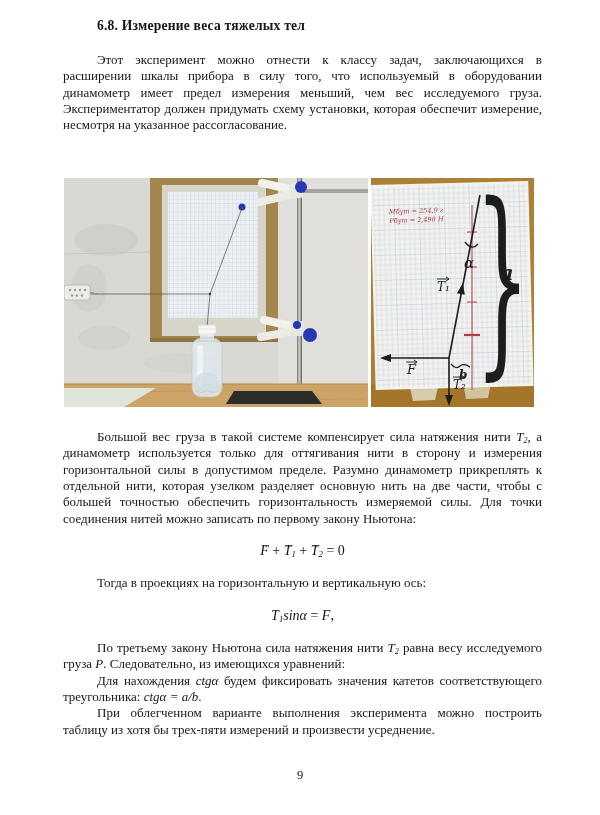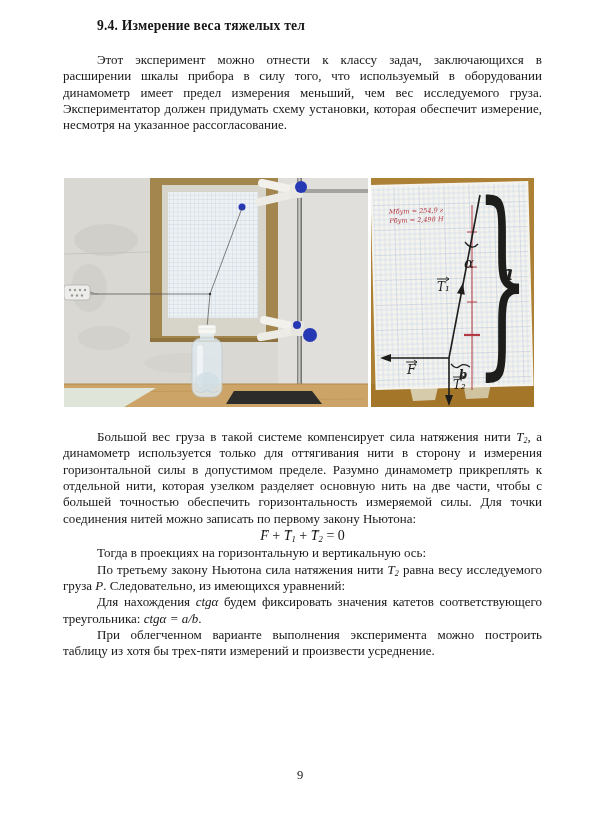--- a/index.html
+++ b/index.html
@@ -5,34 +5,34 @@
   html,body{margin:0;padding:0;}
   body{
     width:600px;height:815px;background:#ffffff;position:relative;overflow:hidden;
     font-family:"Liberation Serif","DejaVu Serif",serif;color:#161616;
   }
   .content{position:absolute;left:63px;top:18px;width:479px;}
   .doc-title{font-size:13.6px;font-weight:bold;margin:0 0 0 34px;letter-spacing:.2px;}
   .para{font-size:13px;line-height:16.35px;text-align:justify;text-indent:34px;margin:0;}
   .para.first{margin-top:18px;}
   .content2{position:absolute;left:63px;top:429px;width:479px;}
-  .formula{font-size:14px;line-height:16.35px;text-align:center;margin:1px;}
+  .formula{font-size:14px;line-height:16.35px;text-align:center;margin:16px;}
   .em{font-style:italic;}
   .vec{font-style:italic;position:relative;display:inline-block;}
   .vec::after{content:"→";position:absolute;left:.04em;top:-.66em;font-size:.58em;font-style:normal;}
   sub{font-size:.62em;line-height:0;position:relative;top:.24em;vertical-align:baseline;}
   .photos{position:absolute;left:64px;top:178px;display:flex;gap:3px;}
   .photos svg{display:block;}
   .page-num{position:absolute;left:0;right:0;top:768px;text-align:center;font-size:12.5px;}
 </style>
 </head>
 <body>
 
 <div class="content">
-  <h1 class="doc-title">9.4. Измерение веса тяжелых тел</h1>
+  <h1 class="doc-title">6.8. Измерение веса тяжелых тел</h1>
   <p class="para first">Этот эксперимент можно отнести к классу задач, заключающихся в расширении шкалы прибора в силу того, что используемый в оборудовании динамометр имеет предел измерения меньший, чем вес исследуемого груза. Экспериментатор должен придумать схему установки, которая обеспечит измерение, несмотря на указанное рассогласование.</p>
 </div>
 
 <div class="photos">
 
   <svg width="304" height="229" viewBox="0 0 304 229">
     <defs>
       <pattern id="gL" width="4.2" height="4.2" patternUnits="userSpaceOnUse">
         <path d="M4.2 0H0V4.2" fill="none" stroke="#a9bdd9" stroke-width="0.55" opacity="0.8"></path>
       </pattern>
@@ -182,18 +182,19 @@
         <text x="18" y="45" font-size="6.5">Pбут = 2,498 Н</text>
       </g>
     </g>
   </svg>
 </div>
 
 <div class="content2">
   <p class="para"><span>Большой вес груза в такой системе компенсирует сила натяжения нити </span><span class="em">T<sub>2</sub></span><span>, а динамометр используется только для оттягивания нити в сторону и измерения горизонтальной силы в допустимом пределе. Разумно динамометр прикреплять к отдельной нити, которая узелком разделяет основную нить на две части, чтобы с большей точностью обеспечить горизонтальность измеряемой силы. Для точки соединения нитей можно записать по первому закону Ньютона:</span></p>
   <p class="formula"><span class="em vec">F</span><span> + </span><span class="em vec">T<sub>1</sub></span><span> + </span><span class="em vec">T<sub>2</sub></span><span> = 0</span></p>
   <p class="para">Тогда в проекциях на горизонтальную и вертикальную ось:</p>
+  <p class="formula"><span class="em">T<sub>1</sub></span><span class="em">sinα</span><span> = </span><span class="em">F</span><span>,</span></p>
   <p class="para"><span>По третьему закону Ньютона сила натяжения нити </span><span class="em">T<sub>2</sub></span><span> равна весу исследуемого груза </span><span class="em">P</span><span>. Следовательно, из имеющихся уравнений:</span></p>
   <p class="para"><span>Для нахождения </span><span class="em">ctgα</span><span> будем фиксировать значения катетов соответствующего треугольника: </span><span class="em">ctgα = a/b</span><span>.</span></p>
   <p class="para">При облегченном варианте выполнения эксперимента можно построить таблицу из хотя бы трех-пяти измерений и произвести усреднение.</p>
 </div>
 
 <div class="page-num">9</div>
 
 </body></html>

